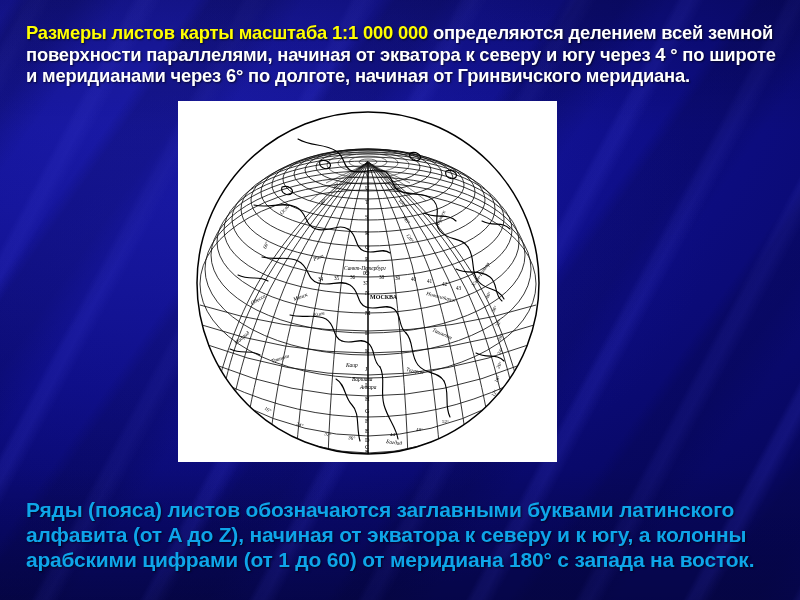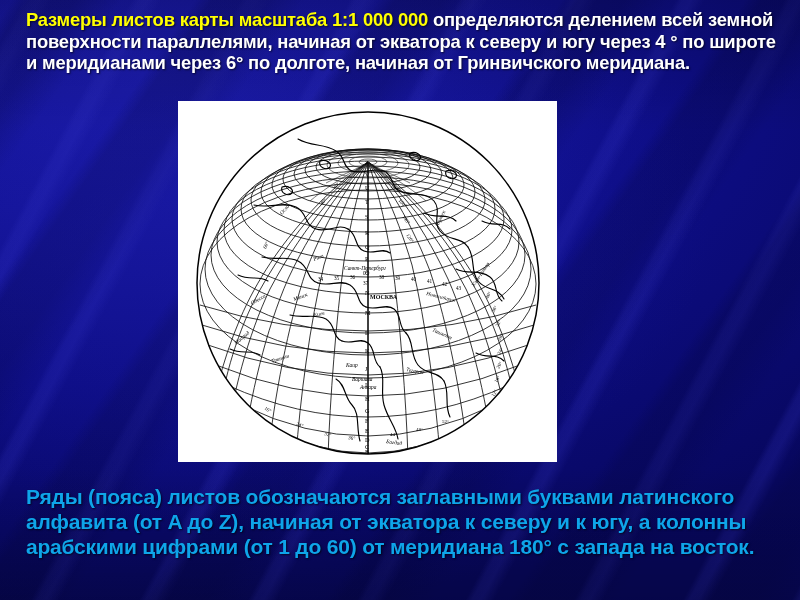--- a/index.html
+++ b/index.html
@@ -63,20 +63,21 @@
   
   .text-block {
     position: absolute;
     left: 26px;
     width: 756px;
     font-weight: bold;
     line-height: 1.18;
     letter-spacing: -0.2px;
     text-shadow: 1px 1px 2px rgba(0,0,0,0.65);
     z-index: 5;
+    margin-top: 13px;
   }
   #top-text {
     top: 9px;
     font-size: 18.4px;
     color: #ffffff;
   }
   #top-text .hl { color: #ffff00; }
 
   #bottom-text {
     top: 485px;

